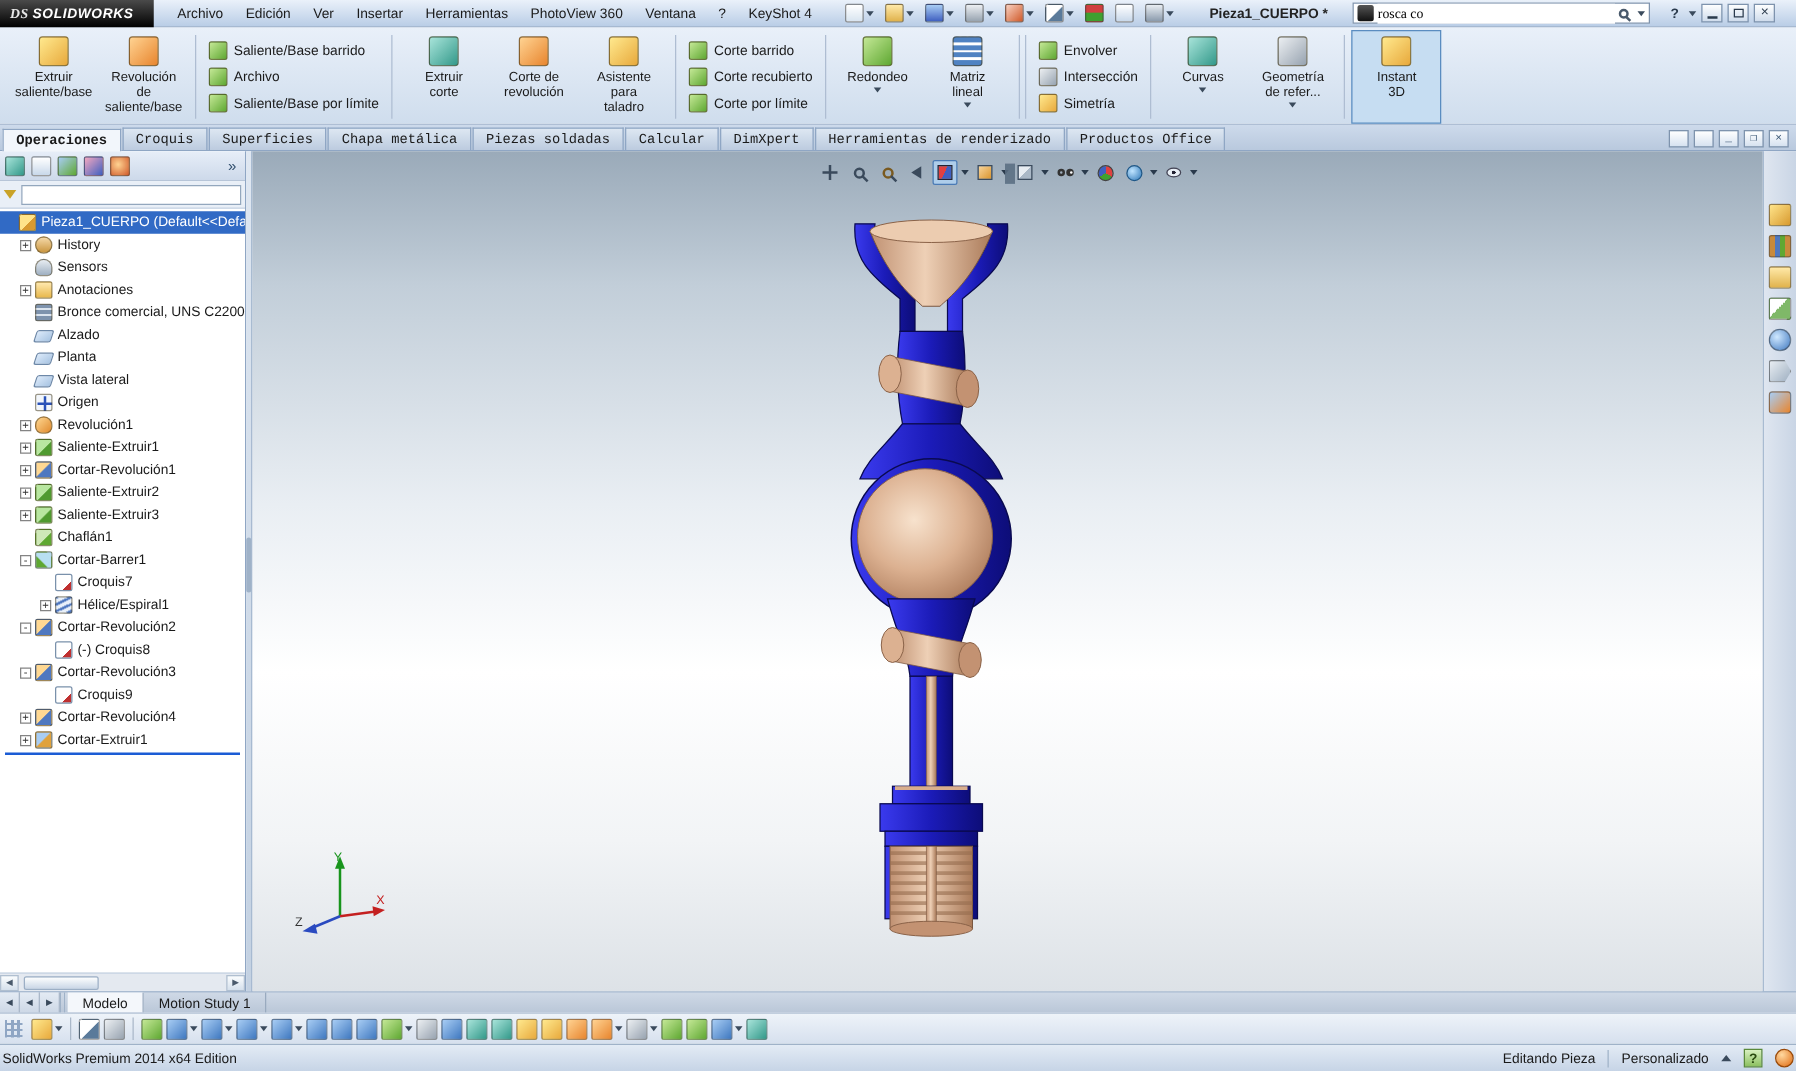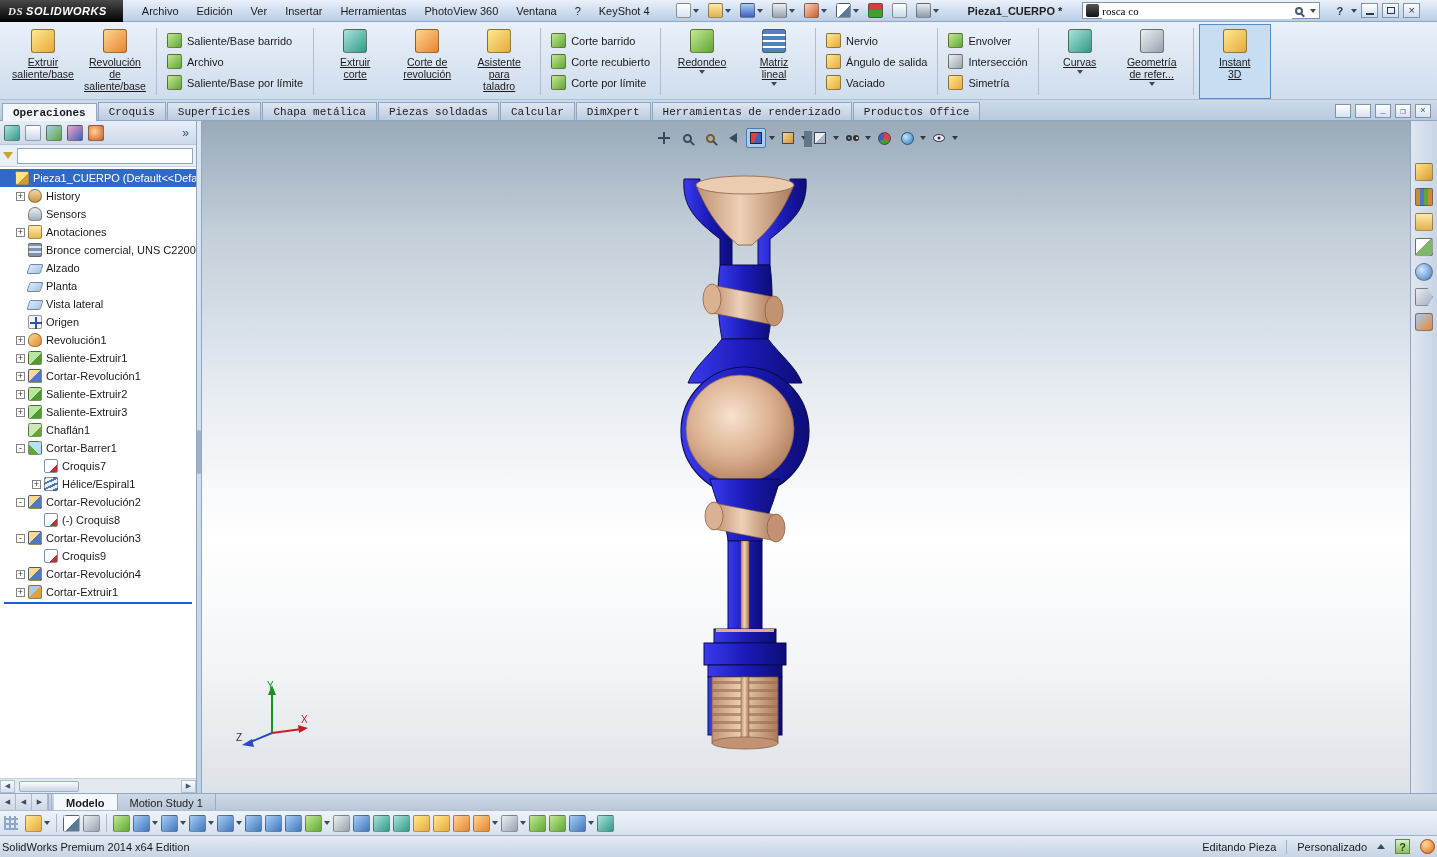--- a/index.html
+++ b/index.html
@@ -26,21 +26,21 @@
   .wbtn { width:17px; height:15px; border:1px solid #7e93ad; background:linear-gradient(#fdfefe,#cfdcec); display:flex; align-items:center; justify-content:center; font-size:11px; line-height:1; color:#2a3a4c; }
   .wbtn .minbar { width:8px; height:2px; background:#2a3a4c; margin-top:6px; }
   .wbtn .restsq { width:8px; height:7px; border:1px solid #2a3a4c; }
   .helpq { width:15px; height:15px; display:flex; align-items:center; justify-content:center; font-weight:bold; color:#2a3a4c; }
 
   
   .ribbon { height:78px; flex:0 0 78px; background:linear-gradient(#e9f0f9,#cfdded); display:flex; align-items:stretch; padding:2px 4px 0 4px; border-bottom:1px solid #aebed4; }
   .rgroup { display:flex; align-items:stretch; padding:0 3px; }
   .rgroup.col { flex-direction:column; justify-content:center; gap:2px; }
   .rsep { width:1px; background:#aebdd2; margin:4px 2px; }
-  .rbig { width:72px; display:flex; flex-direction:column; align-items:center; justify-content:flex-start; padding:4px 2px 2px 2px; border:1px solid transparent; cursor:default;text-decoration:underline; }
+  .rbig { width:72px; display:flex; flex-direction:column; align-items:center; justify-content:flex-start; padding:4px 2px 2px 2px; border:1px solid transparent; cursor:default; }
   .rbig.active { background:#c6ddf2; border-color:#5a8cc0; }
   .rbig .rlabel { margin-top:3px; text-align:center; white-space:pre-line; line-height:1.15; font-size:10.5px; }
   .rbig .dd { margin-top:2px; }
   .ric { width:24px; height:24px; border:1px solid rgba(70,60,30,.6); border-radius:3px; }
   .rsmall { display:flex; align-items:center; gap:5px; padding:1px 4px; border:1px solid transparent; white-space:nowrap; cursor:default; }
   .ris { width:15px; height:15px; border:1px solid rgba(70,60,30,.6); border-radius:2px; flex:0 0 15px; }
   .h-yellow { background:linear-gradient(135deg,#ffe98e,#e8a93c); }
   .h-green  { background:linear-gradient(135deg,#c4e896,#5fa832); }
   .h-blue   { background:linear-gradient(135deg,#a8cdf4,#3f78c0); }
   .h-teal   { background:linear-gradient(135deg,#a8e4da,#33998a); }
@@ -135,21 +135,21 @@
   .tp-palette { background:linear-gradient(135deg,#fff 45%,#7fb868 45%); }
   .tp-ball { background:radial-gradient(circle at 35% 35%,#cfe8ff,#3f78c0); border-radius:50%; }
   .tp-tag { background:linear-gradient(135deg,#e8edf2,#9fb0c2); clip-path:polygon(0 0,70% 0,100% 50%,70% 100%,0 100%); }
   .tp-forum { background:linear-gradient(135deg,#a8cdf4,#e8852e); border-radius:3px; }
 
   
   .modeltabs { height:17px; flex:0 0 17px; background:linear-gradient(#cfd9e6,#bac7d8); display:flex; align-items:stretch; border-top:1px solid #8fa6c4; }
   .mnav { width:16px; display:flex; align-items:center; justify-content:center; font-size:7px; color:#3a4a5c; border-right:1px solid #aab8c9; cursor:default; background:linear-gradient(#e4ebf4,#cdd8e6); }
   .mgrip { width:6px; background:repeating-linear-gradient(90deg,#9fb2c8 0 1px,transparent 1px 3px); }
   .mtab { padding:1px 12px 0 12px; border-right:1px solid #99aabf; display:flex; align-items:center; cursor:default; }
-  .mtab.active { background:#f4f7fb; font-weight:bold;text-align:right; }
+  .mtab.active { background:#f4f7fb; font-weight:normal;text-align:right; }
 
   
   .sketchbar { height:25px; flex:0 0 25px; background:linear-gradient(#eef3f9,#d6e0ee); border-top:1px solid #aebed4; display:flex; align-items:center; gap:3px; padding:0 4px; }
   .sk { width:17px; height:17px; border:1px solid rgba(70,70,70,.45); border-radius:2px; cursor:default; }
   .sksep { width:1px; height:18px; background:#aab8c9; margin:0 3px; }
   .skdd { width:0; height:0; border-left:3px solid transparent; border-right:3px solid transparent; border-top:4px solid #3a4a5c; margin-left:-1px; }
   .corner-grid { width:14px; height:14px; background:repeating-linear-gradient(0deg,#8fa6c4 0 2px,transparent 2px 5px),repeating-linear-gradient(90deg,#8fa6c4 0 2px,transparent 2px 5px); margin-right:4px; }
 
   
   .statusbar { height:22px; flex:0 0 22px; background:linear-gradient(#e3ebf5,#c6d4e6); border-top:1px solid #9fb2c8; display:flex; align-items:center; padding:0 2px; }
@@ -307,34 +307,20 @@
         <i class="dd"></i>
       </div>
       <div class="rbig">
         <span class="ric h-matrix"></span>
         <span class="rlabel">Matriz
 lineal</span>
         <i class="dd"></i>
       </div>
     </div>
     <div class="rsep"></div>
-    <div class="rgroup col">
-      <div class="rsmall">
-          <span class="ris h-yellow"></span>
-          <span>Nervio</span>
-        </div>
-      <div class="rsmall">
-          <span class="ris h-yellow"></span>
-          <span>Ángulo de salida</span>
-        </div>
-      <div class="rsmall">
-          <span class="ris h-yellow"></span>
-          <span>Vaciado</span>
-        </div>
-    </div>
     <div class="rsep"></div>
     <div class="rgroup col">
       <div class="rsmall">
           <span class="ris h-green"></span>
           <span>Envolver</span>
         </div>
       <div class="rsmall">
           <span class="ris h-gray"></span>
           <span>Intersección</span>
         </div>

